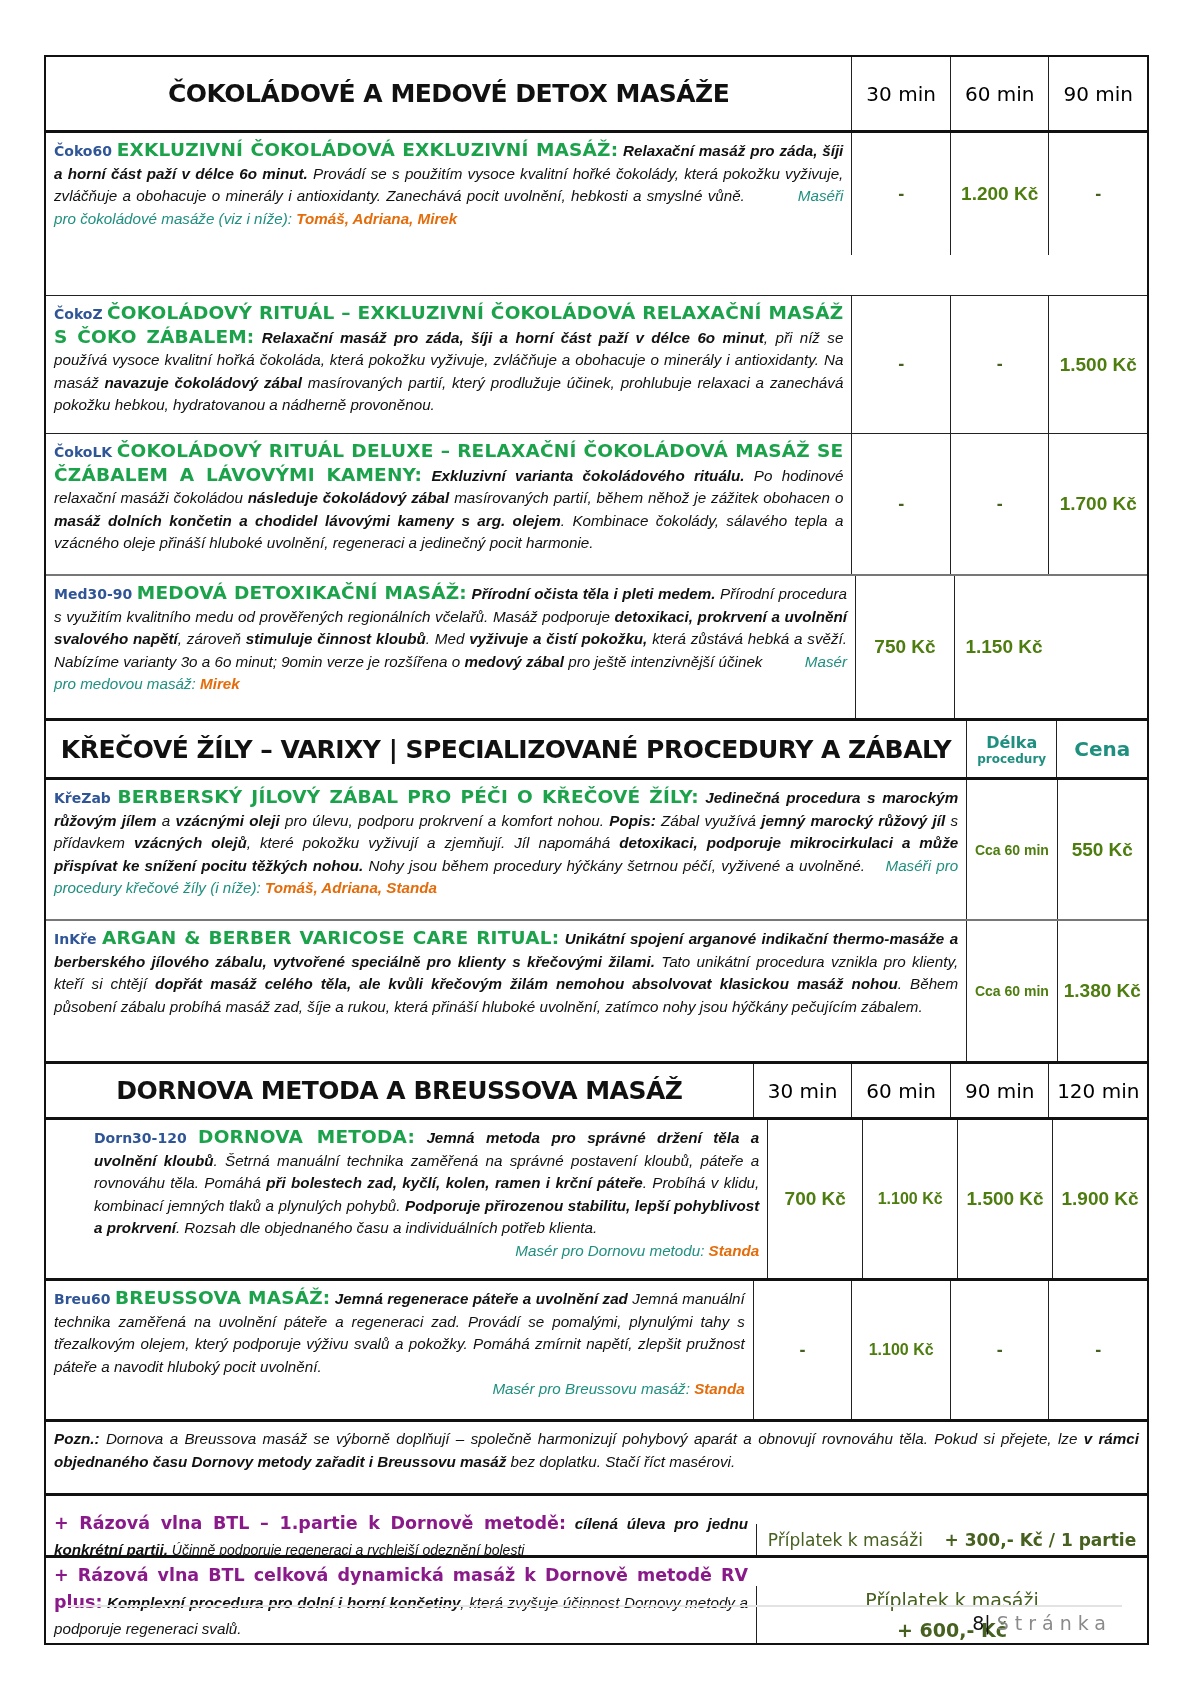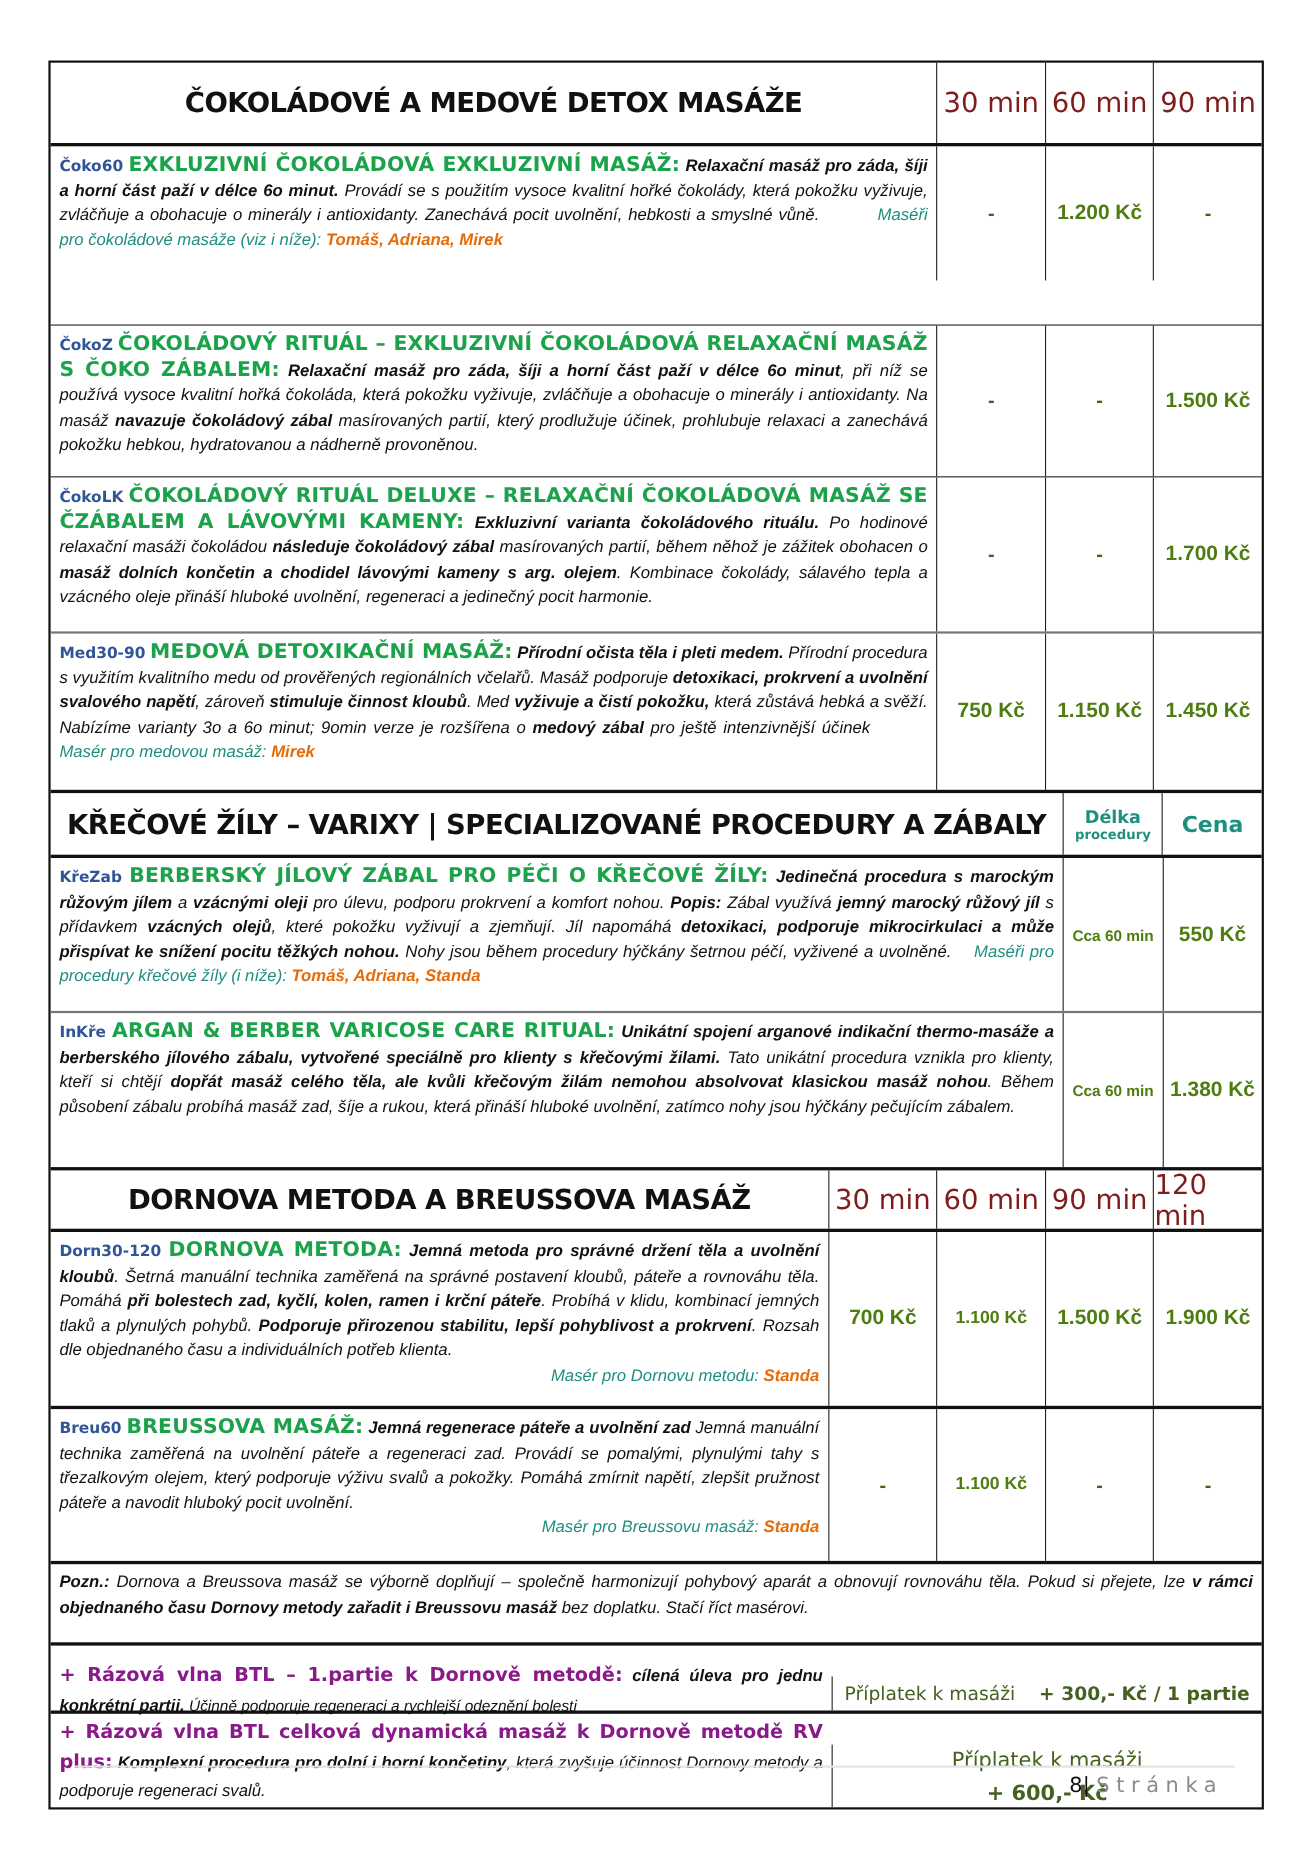--- a/index.html
+++ b/index.html
@@ -9,21 +9,21 @@
   .row.first { border-top:none; }
   .row.thick { border-top:3px solid #111; }
   .row.grey { border-top:2px solid #777; }
   .cell { box-sizing:border-box; display:flex; align-items:center; justify-content:center; border-left:1px solid #222; }
   .cell.text { border-left:none; display:block; padding:6px 8px 4px 8px; text-align:justify; font-size:15.2px; line-height:22.5px; font-style:italic; }
   .cell.title { border-left:none; font-size:25px; font-weight:bold; font-family:"DejaVu Sans", sans-serif; letter-spacing:-0.5px; }
   .col-text4 { width:809px; }
   .col-text5 { width:710px; }
   .col-text2 { width:1007px; }
   .col { width:99px; }
-  .hdr { color:#7f1d1d; font-size:25px; font-family:"DejaVu Sans", sans-serif; }
+  .hdr { color:#000000; font-size:20px; font-family:"DejaVu Sans", sans-serif; }
   .price { color:#4d7c0f; font-weight:bold; font-size:19px; font-family:Liberation Sans, sans-serif;text-align:right; }
   .dash { color:#46601f; font-weight:bold; font-size:18px; }
   .code { color:#2f5597; font-style:normal; font-weight:bold; font-size:14px; font-family:"DejaVu Sans", sans-serif; }
   .name { color:#1ba24b; font-style:normal; font-weight:bold; font-size:18.5px; font-family:"DejaVu Sans", sans-serif; letter-spacing:0.2px; }
   .b { font-weight:bold; color:#111; }
   .teal { color:#1f8f7f; }
   .orange { color:#e46c0a; font-weight:bold; }
   .right { text-align:right; display:block; }
   .purple { color:#8a1a8a; font-weight:bold; font-style:normal; font-size:17.5px; font-family:"DejaVu Sans", sans-serif; }
   .note { font-style:normal; font-size:16px; line-height:24px; padding:8px 8px; text-align:left; }
@@ -89,21 +89,20 @@
     <div class="cell text col-text4">
       <span class="code">Med30-90</span>
       <span class="name">MEDOVÁ DETOXIKAČNÍ MASÁŽ:</span>
       <span class="b">Přírodní očista těla i pleti medem.</span><span> Přírodní procedura s využitím kvalitního medu od prověřených regionálních včelařů. Masáž podporuje </span><span class="b">detoxikaci, prokrvení a uvolnění svalového napětí</span><span>, zároveň </span><span class="b">stimuluje činnost kloubů</span><span>. Med </span><span class="b">vyživuje a čistí pokožku,</span><span> která zůstává hebká a svěží. Nabízíme varianty 3o a 6o minut; 9omin verze je rozšířena o </span><span class="b">medový zábal</span><span> pro ještě intenzivnější účinek</span>
       &nbsp;&nbsp;&nbsp;&nbsp;&nbsp;&nbsp;&nbsp;&nbsp;
       <span class="teal">Masér pro medovou masáž:</span>
       <span class="orange">Mirek</span>
     </div>
     <div class="cell col price">750 Kč</div>
     <div class="cell col price">1.150 Kč</div>
-    <div class="cell col price">1.450 Kč</div>
   </div>
 
   <div class="row thick" style="height:59px;">
     <div class="cell title" style="width:1007px;">KŘEČOVÉ ŽÍLY – VARIXY | SPECIALIZOVANÉ PROCEDURY A ZÁBALY</div>
     <div class="cell col kr-hdr">
       <span style="font-size:16px;">Délka</span>
       <span style="font-size:12px;">procedury</span>
     </div>
     <div class="cell col kr-hdr" style="font-size:20px;">Cena</div>
   </div>
@@ -130,21 +129,21 @@
   </div>
 
   <div class="row thick" style="height:56px;">
     <div class="cell title col-text5">DORNOVA METODA A BREUSSOVA MASÁŽ</div>
     <div class="cell col hdr">30 min</div>
     <div class="cell col hdr">60 min</div>
     <div class="cell col hdr">90 min</div>
     <div class="cell col hdr">120 min</div>
   </div>
 
-  <div class="row thick" style="height:161px;">
+  <div class="row thick" style="height:161px;padding-left:40px;">
     <div class="cell text col-text5">
       <span class="code">Dorn30-120</span>
       <span class="name">DORNOVA METODA:</span><span class="b"> Jemná metoda pro správné držení těla a uvolnění kloubů</span><span>. Šetrná manuální technika zaměřená na správné postavení kloubů, páteře a rovnováhu těla. Pomáhá </span><span class="b">při bolestech zad, kyčlí, kolen, ramen i krční páteře</span><span>. Probíhá v klidu, kombinací jemných tlaků a plynulých pohybů. </span><span class="b">Podporuje přirozenou stabilitu, lepší pohyblivost a prokrvení</span><span>. Rozsah dle objednaného času a individuálních potřeb klienta.</span>
       <span class="right"><span class="teal">Masér pro Dornovu metodu:</span> <span class="orange">Standa</span></span>
     </div>
     <div class="cell col price">700 Kč</div>
     <div class="cell col price" style="font-size:16px;">1.100 Kč</div>
     <div class="cell col price">1.500 Kč</div>
     <div class="cell col price">1.900 Kč</div>
   </div>

